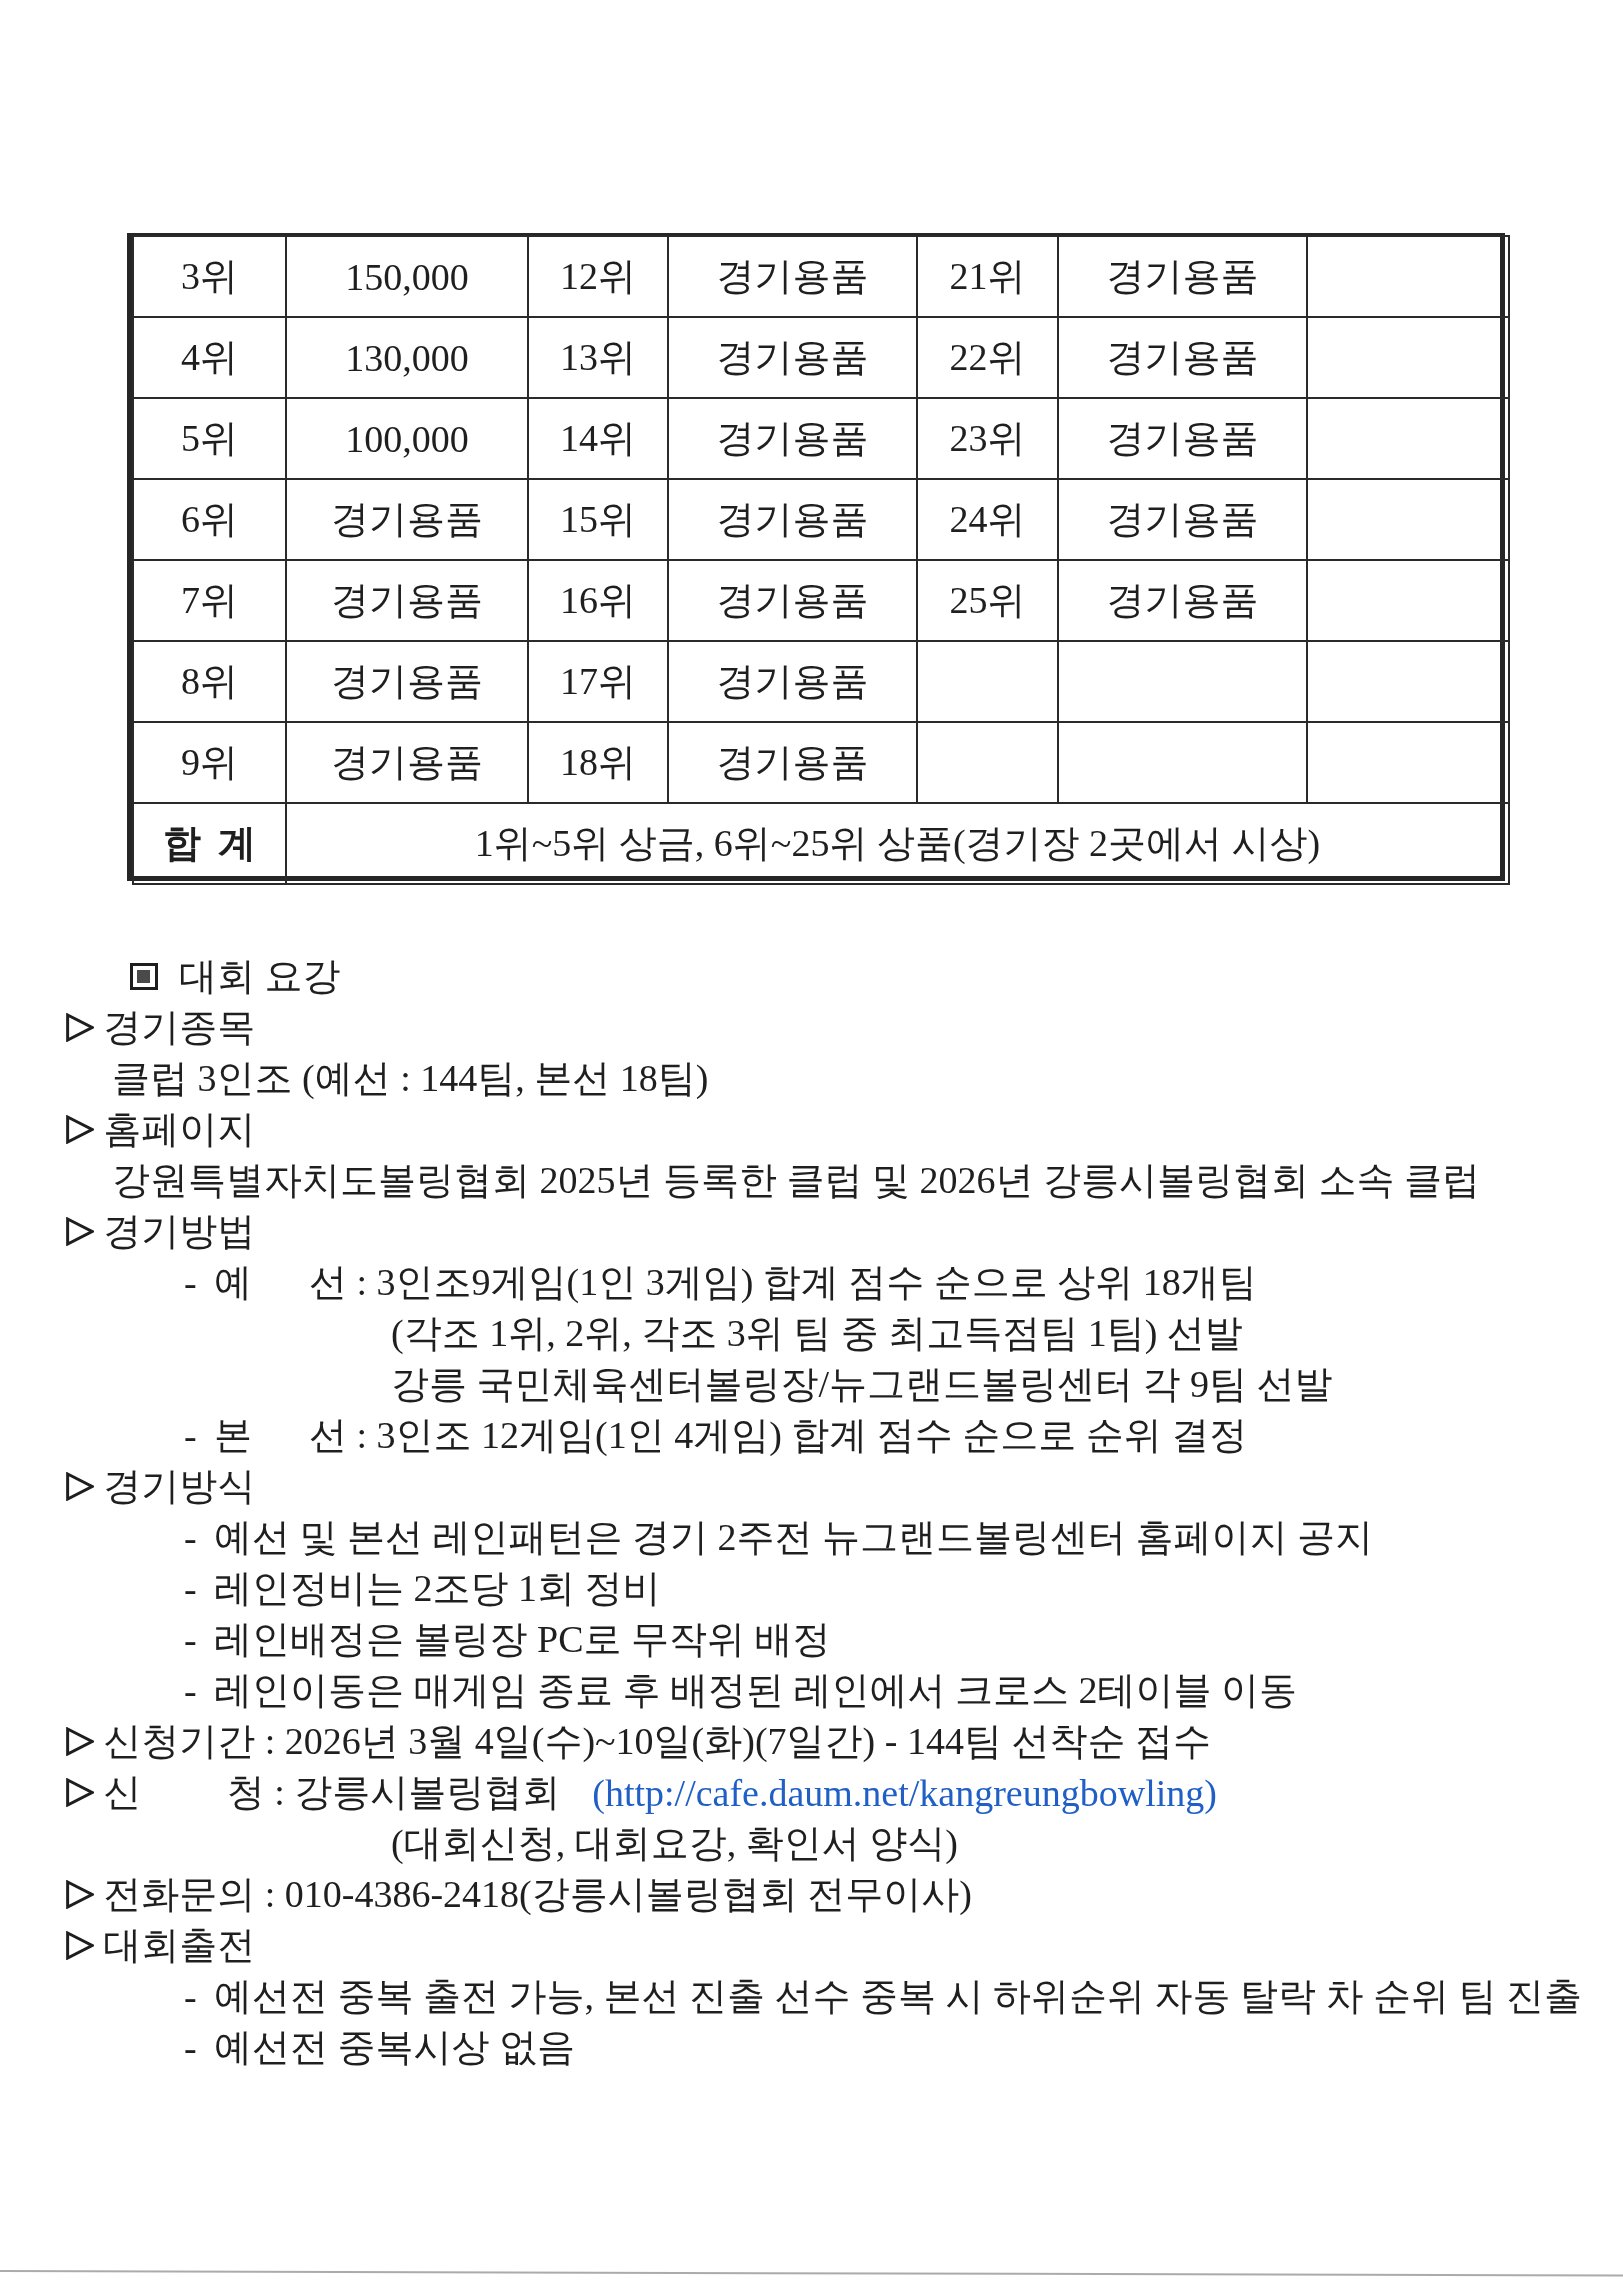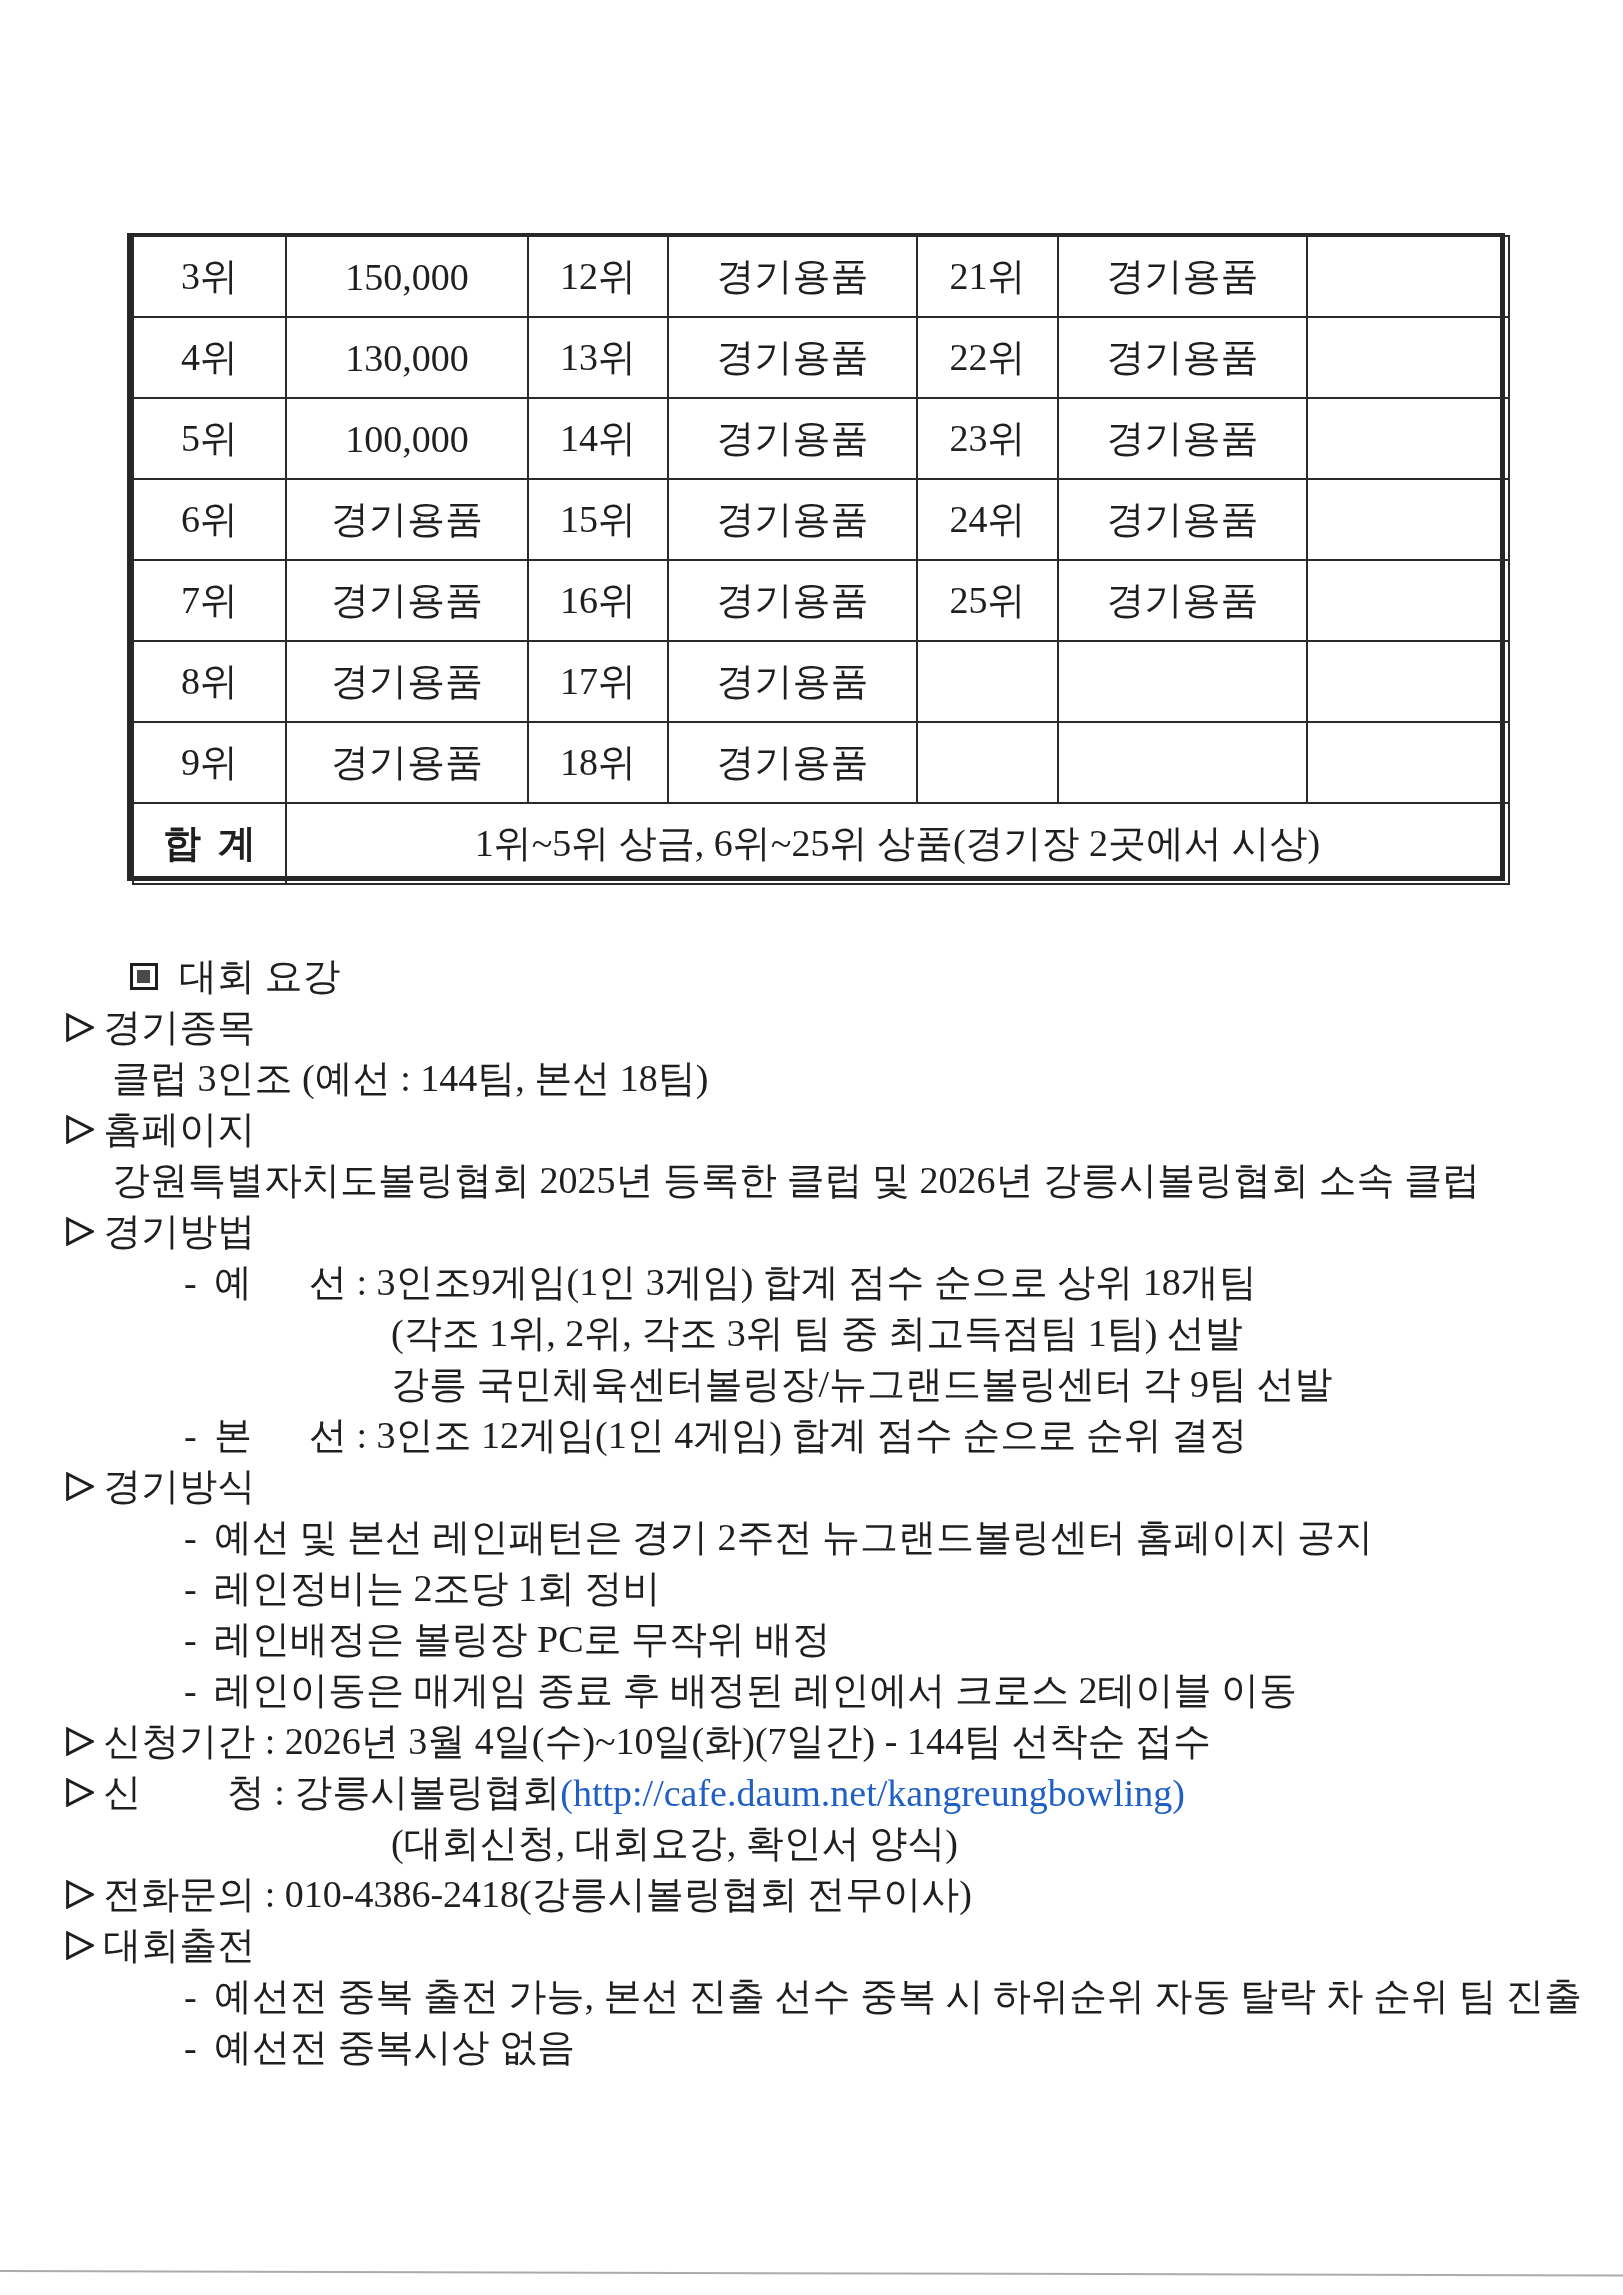--- a/index.html
+++ b/index.html
@@ -71,21 +71,21 @@
 
   .m-tri { flex: 0 0 auto; margin-right: 9.2px; display: block; }
 
   .m-dash {
     flex: 0 0 auto;
     width: 30px;
     font-size: 38px;
     display: inline-block;
   }
 
-  .link { color: #1f5fc6; }
+  .link { color: #1f5fc6; margin-left: 32px; }
 
   
   .scan-line {
     position: absolute;
     left: 0; top: 2270px;
     width: 1623px; height: 2px;
     background: #8f8f8f;
     opacity: 0.75;
     transform: rotate(0.16deg);
     transform-origin: left center;

